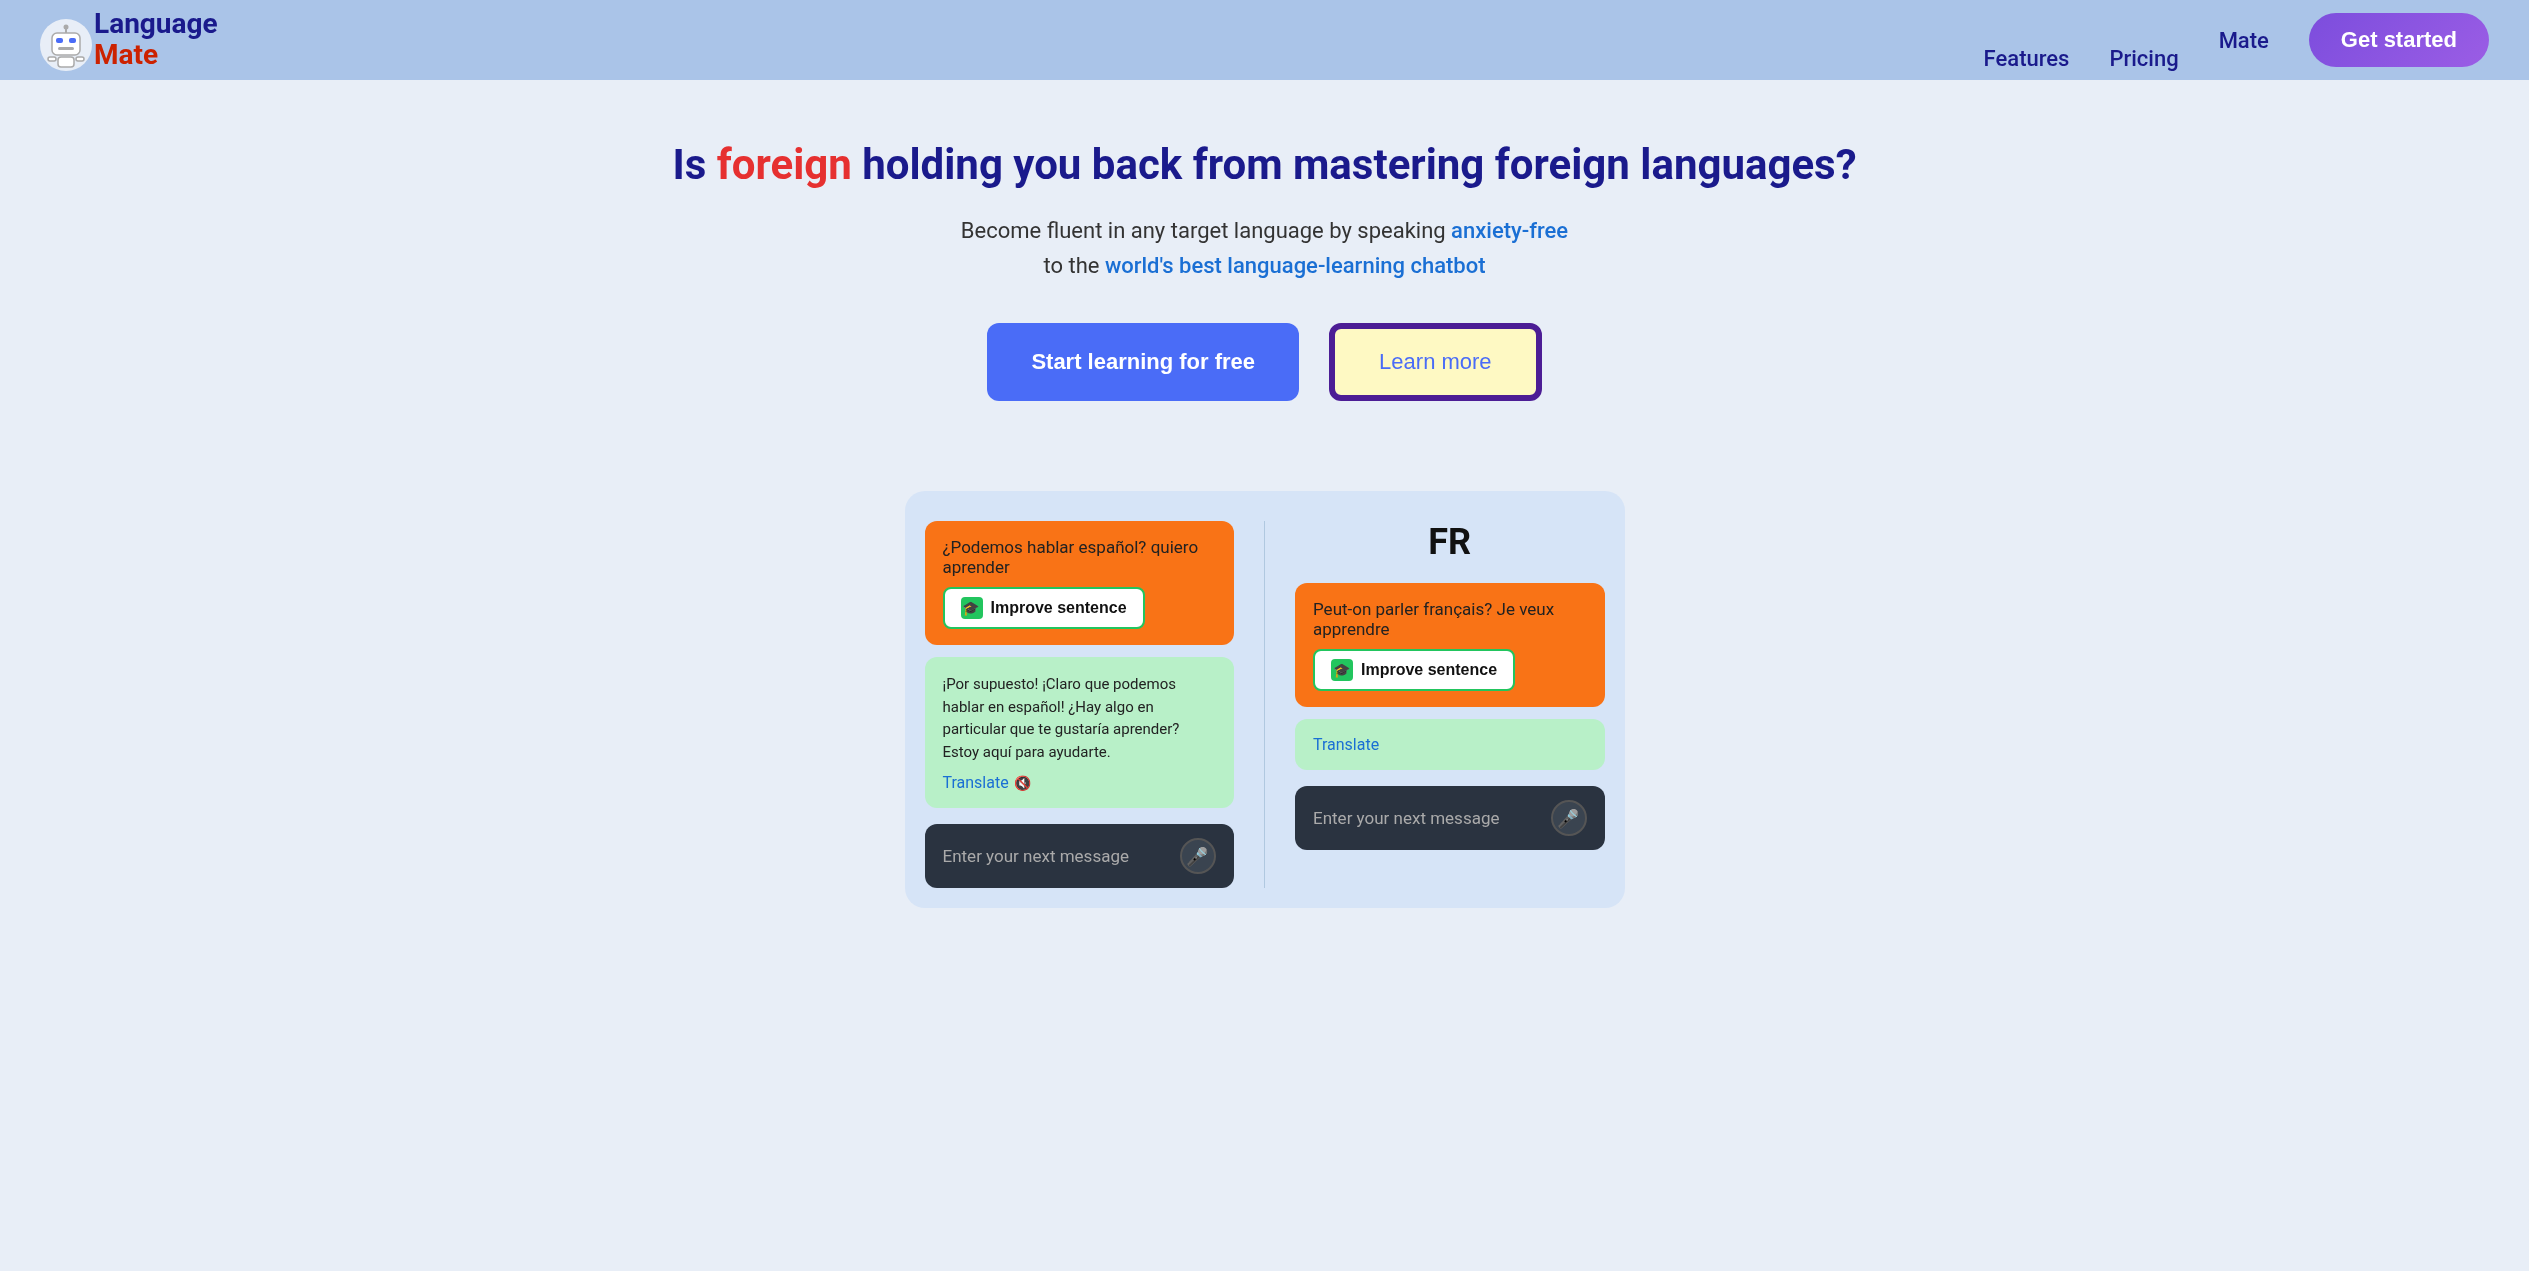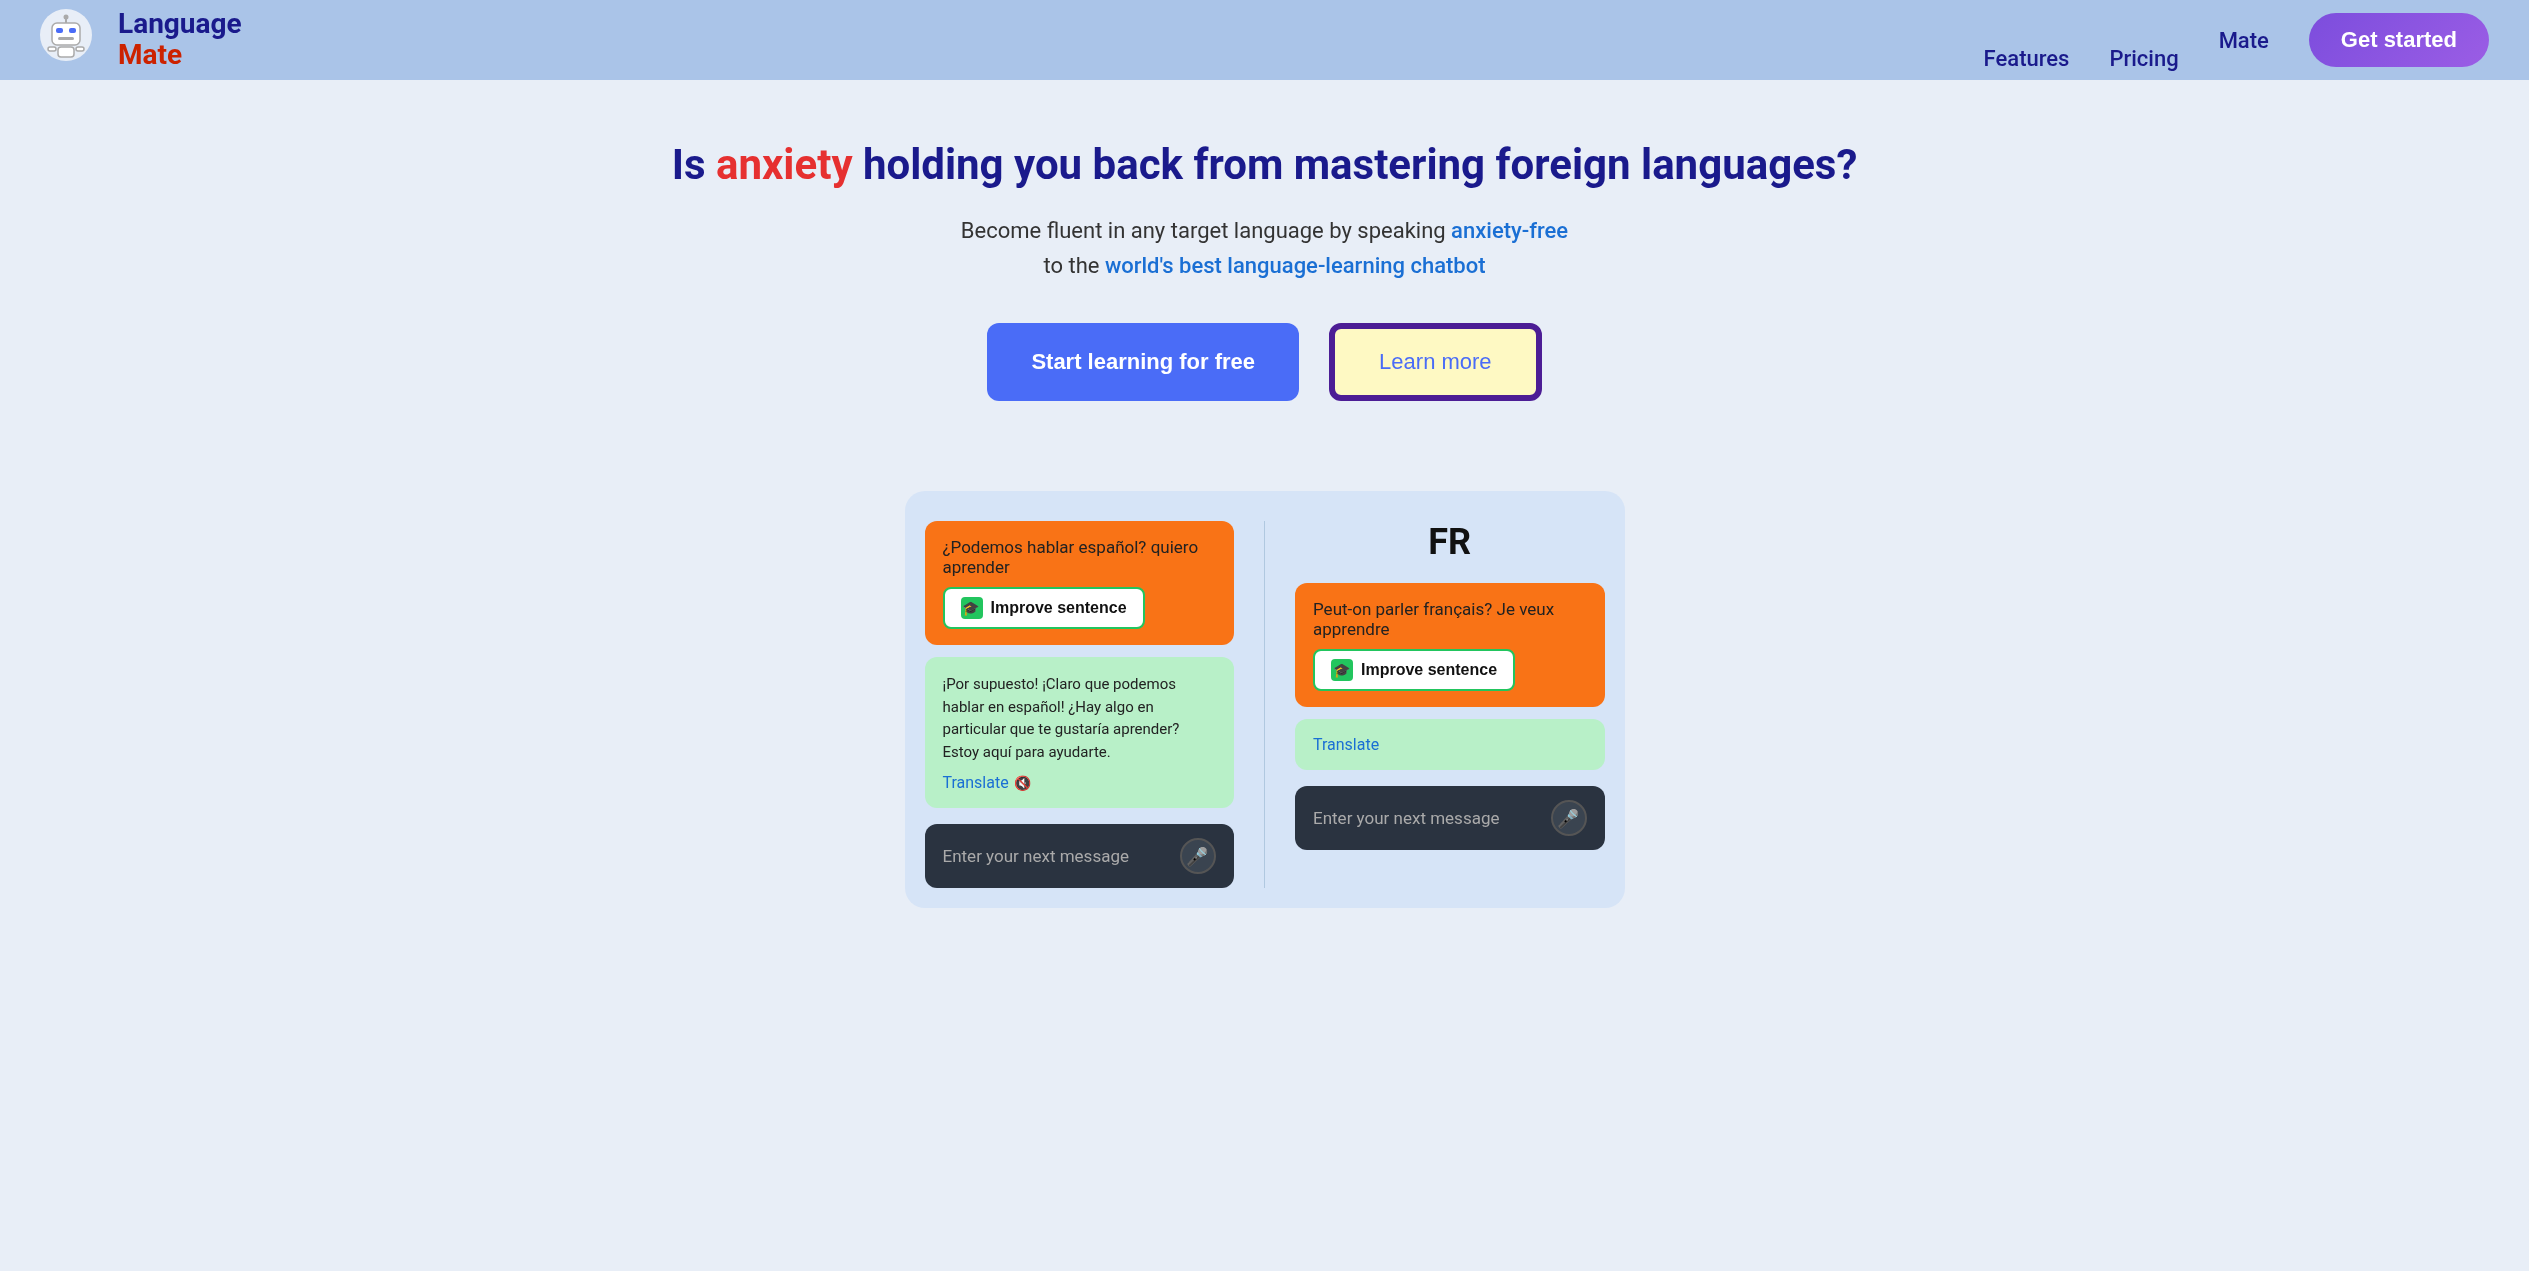--- a/index.html
+++ b/index.html
@@ -9,22 +9,22 @@
     nav {
       background: #aac4e8;
       display: flex;
       align-items: center;
       padding: 0 40px;
       height: 80px;
       position: relative;
     }
     .logo-area {
       display: flex;
-      align-items: flex-start;
-      gap: 26px;
+      align-items: flex-end;
+      gap: 2px;
       cursor: pointer;
     }
     .logo-robot {
       width: 52px;
       height: 52px;
     }
     .logo-text {
       display: flex;
       flex-direction: column;
       line-height: 1.1;
@@ -276,21 +276,21 @@
   <div class="nav-right">
     <a class="nav-link">Features</a>
     <a class="nav-link">Pricing</a>
     <a class="nav-login">Mate</a>
     <button class="nav-get-started">Get started</button>
   </div>
 </nav>
 
 <section class="hero">
   <h1 class="hero-headline">
-    <span>Is </span><span class="anxiety">anxiety</span><span> holding you back from mastering foreign languages?</span>
+    <span>Is </span><span class="anxiety">foreign</span><span> holding you back from mastering foreign languages?</span>
   </h1>
   <p class="hero-subtext">
     <span>Become fluent in any target language by speaking </span><span class="anxiety-free">anxiety-free</span><br>
     <span>to the </span><span class="world-best">world's best language-learning chatbot</span>
   </p>
   <div class="hero-buttons">
     <button class="btn-start">Start learning for free</button>
     <button class="btn-learn">Learn more</button>
   </div>
 </section>

